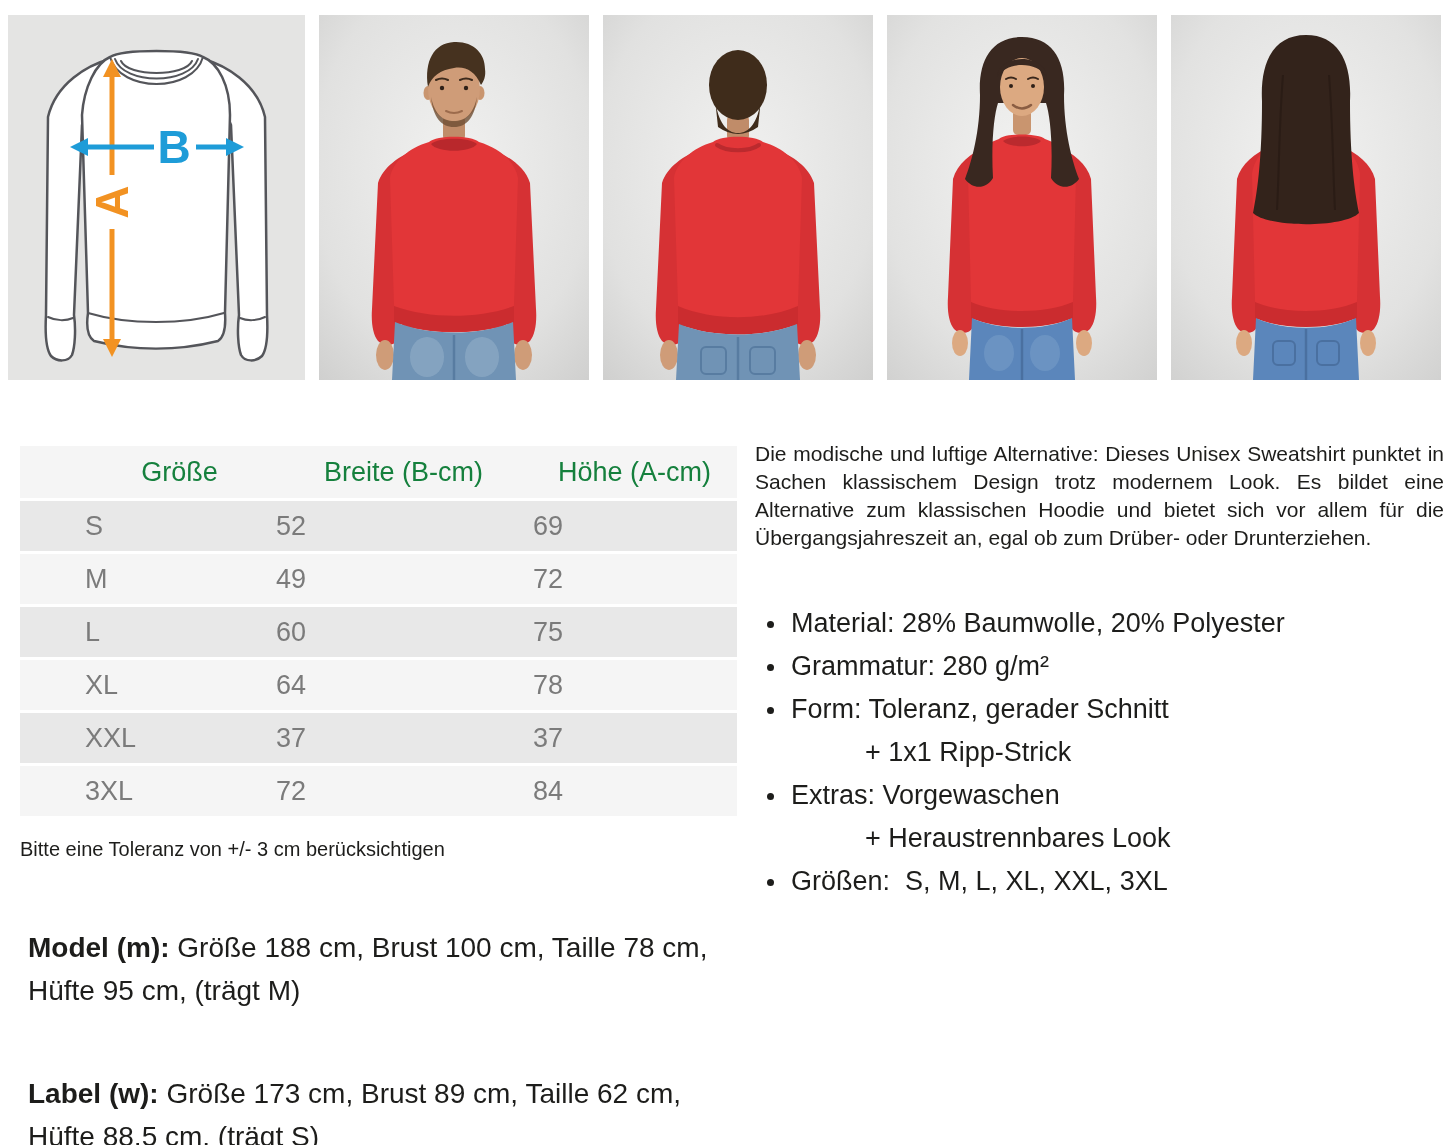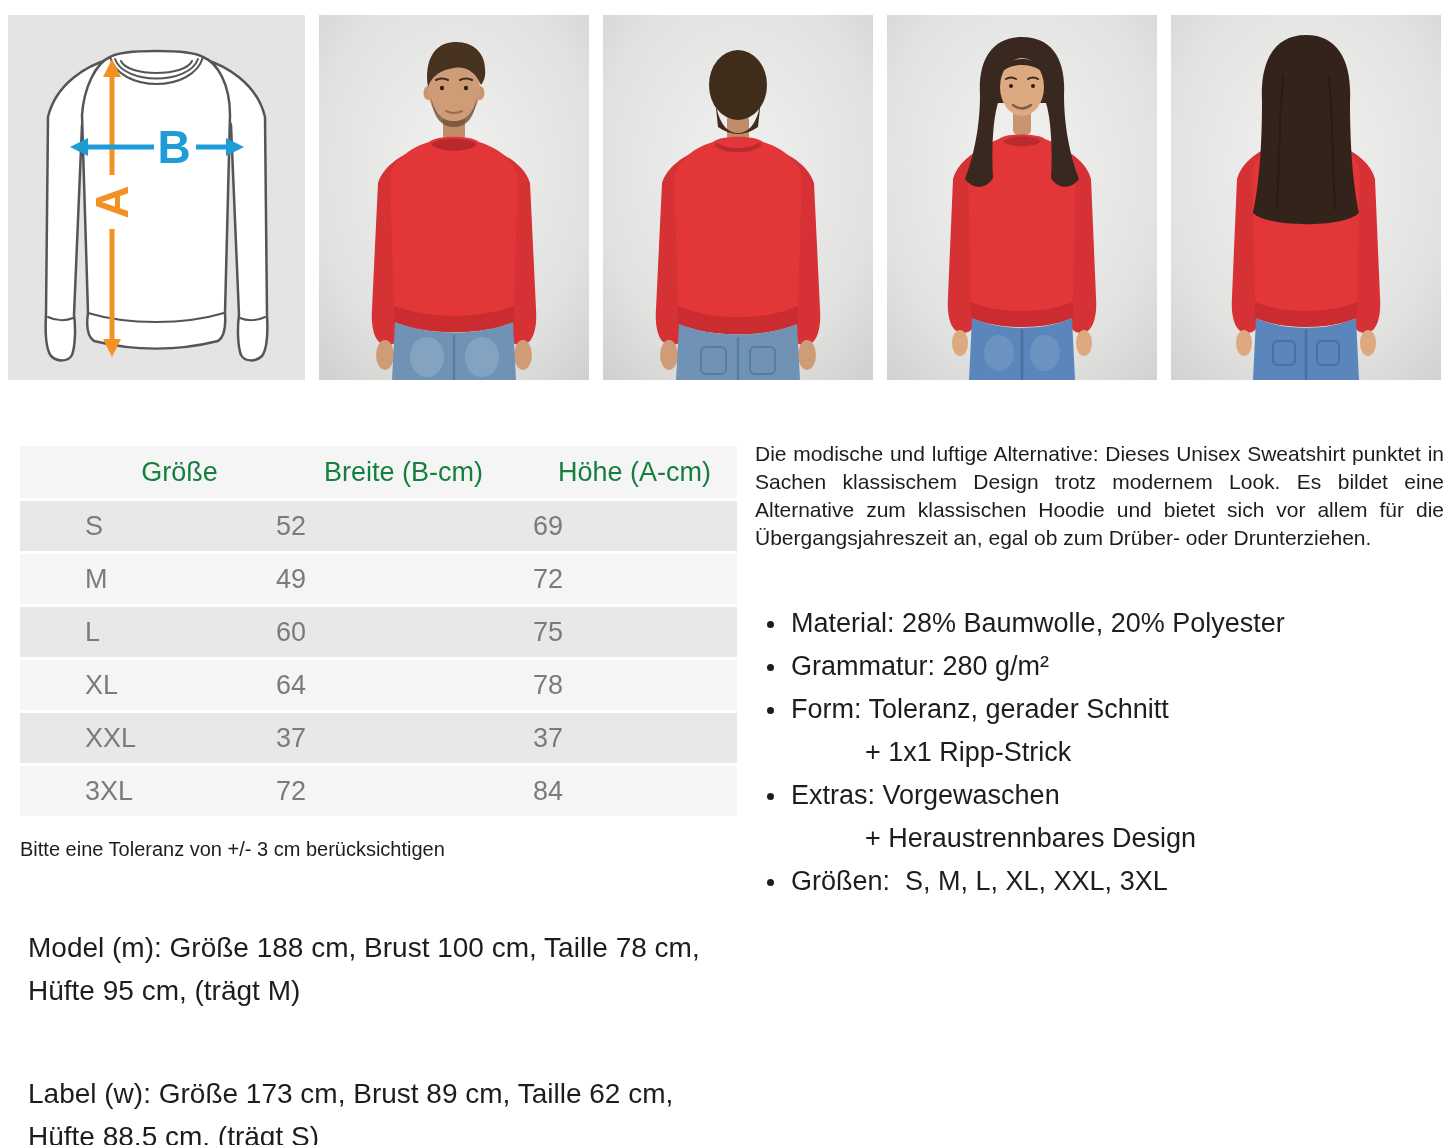--- a/index.html
+++ b/index.html
@@ -15,21 +15,21 @@
 
   .bottom-left{position:absolute;left:20px;top:443px;width:717px;}
   table.size{width:717px;border-collapse:separate;border-spacing:0 3px;font-size:27px;table-layout:fixed;}
   table.size th{font-weight:normal;color:#15803d;text-align:center;height:50px;background:#f5f5f5;}
   table.size td{color:#7b7b7b;height:48px;background:#f5f5f5;}
   table.size tr.shade td{background:#e8e8e8;}
   table.size .c1{padding-left:65px;}
 
   .tolerance{margin:13px 0 0 0;font-size:20px;line-height:34px;}
   .model{margin:60px 0 0 8px;font-size:28px;line-height:43px;max-width:690px;}
-  .model b{font-weight:normal;}
+  .model b{font-weight:bold;}
 
   .bottom-right{position:absolute;left:755px;top:440px;width:689px;}
   .desc{margin:0;font-size:21px;line-height:28px;text-align:justify;}
   ul.features{list-style:none;margin:50px 0 0 0;padding:0;font-size:27px;}
   ul.features li{position:relative;padding-left:36px;line-height:43px;}
   ul.features .dot{position:absolute;left:12px;top:19px;width:7px;height:7px;border-radius:50%;background:#1d1d1b;}
   ul.features .cont{margin-left:74px;}
 </style>
 </head>
 <body>
@@ -245,16 +245,16 @@
   <p class="model"><b>Model (m):</b><span> Größe 188 cm, Brust 100 cm, Taille 78 cm, Hüfte 95 cm, (trägt M)</span></p>
   <p class="model"><b>Label (w):</b><span> Größe 173 cm, Brust 89 cm, Taille 62 cm, Hüfte 88,5 cm, (trägt S)</span></p>
 </div>
 
 <div class="bottom-right">
   <p class="desc">Die modische und luftige Alternative: Dieses Unisex Sweatshirt punktet in Sachen klassischem Design trotz modernem Look. Es bildet eine Alternative zum klassischen Hoodie und bietet sich vor allem für die Übergangsjahreszeit an, egal ob zum Drüber- oder Drunterziehen.</p>
   <ul class="features">
       <li><span class="dot"></span><span class="txt">Material: 28% Baumwolle, 20% Polyester</span></li>
       <li><span class="dot"></span><span class="txt">Grammatur: 280 g/m²</span></li>
       <li><span class="dot"></span><span class="txt">Form: Toleranz, gerader Schnitt</span><div class="cont">+ 1x1 Ripp-Strick</div></li>
-      <li><span class="dot"></span><span class="txt">Extras: Vorgewaschen</span><div class="cont">+ Heraustrennbares Design</div></li>
+      <li><span class="dot"></span><span class="txt">Extras: Vorgewaschen</span><div class="cont">+ Heraustrennbares Look</div></li>
       <li><span class="dot"></span><span class="txt">Größen:&nbsp; S, M, L, XL, XXL, 3XL</span></li>
     </ul>
 </div>
 
 </body></html>

